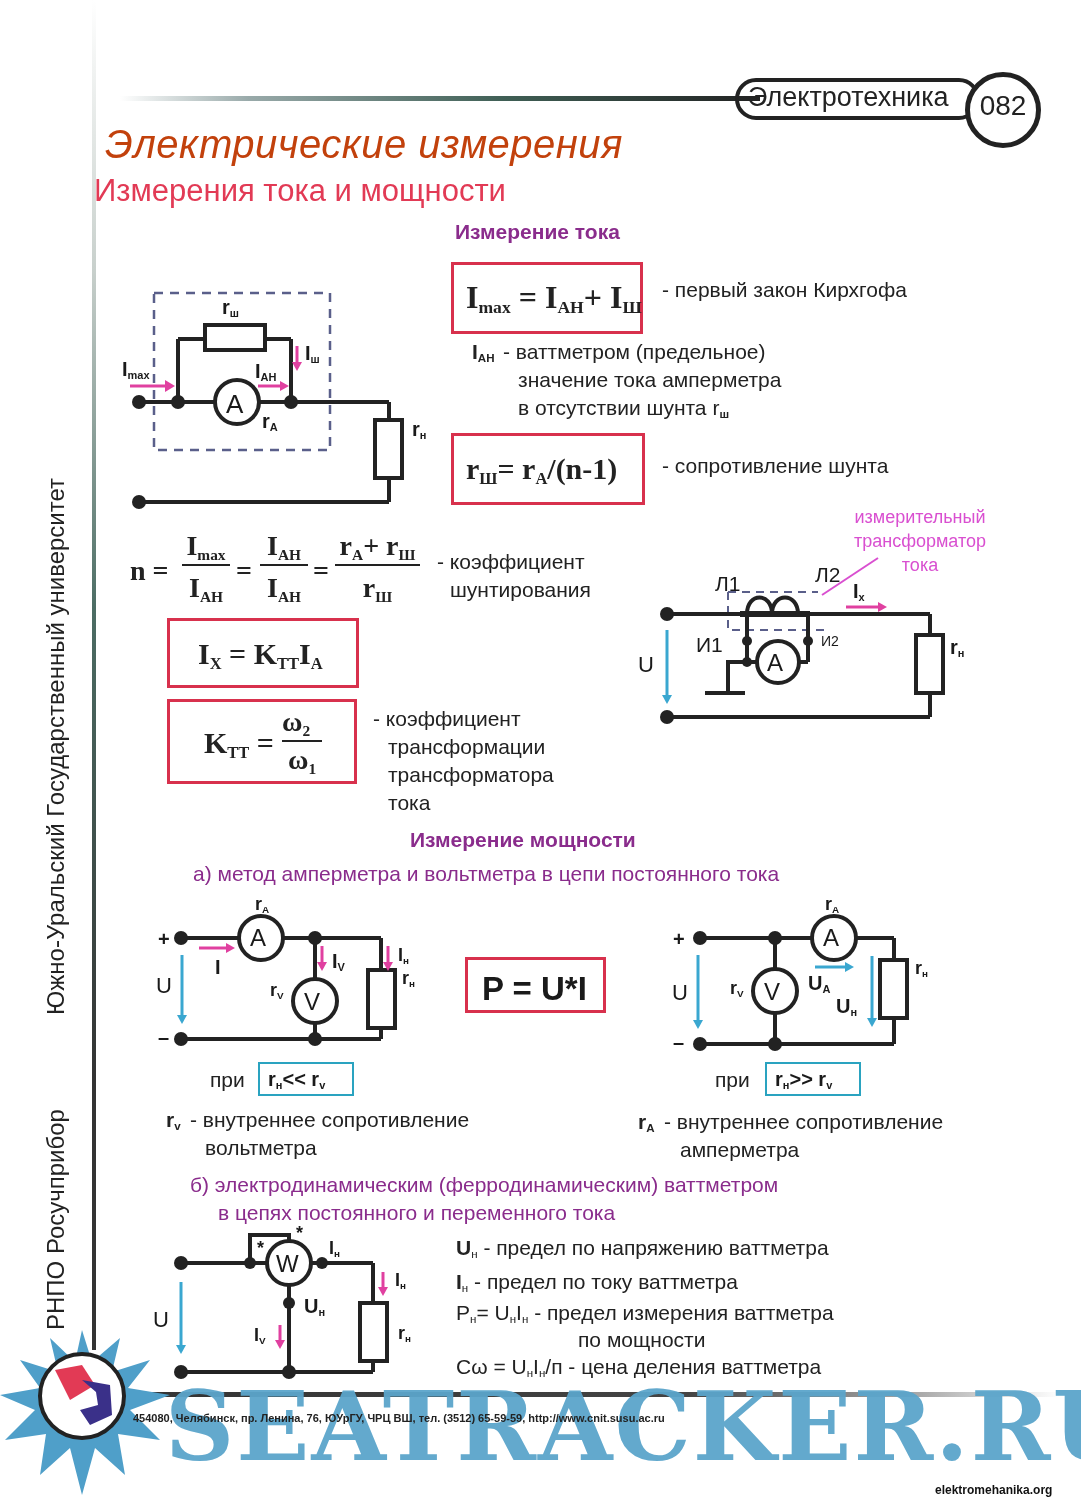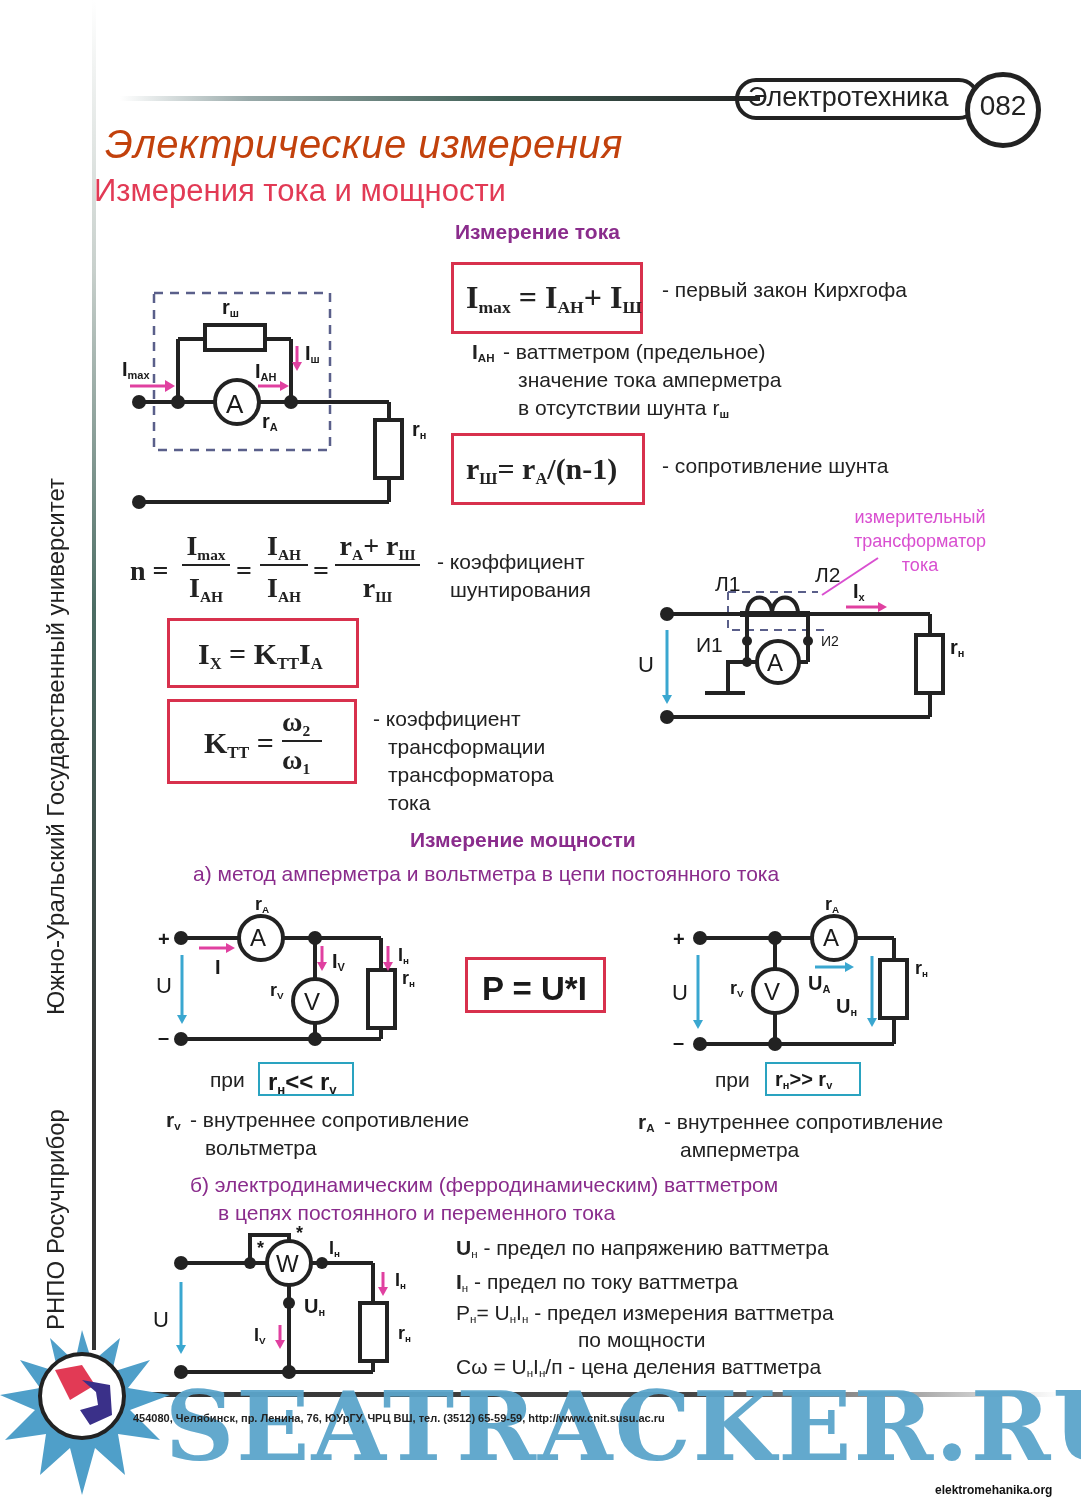--- a/index.html
+++ b/index.html
@@ -122,21 +122,21 @@
 
 <div class="abs fbox" style="left:167px;top:618px;width:192px;height:70px;">
   <div class="abs f" style="left:28px;top:16px;font-size:30px;white-space:nowrap;">
     <span>I</span><sub>X</sub> <span>= K</span><sub>TT</sub><span>I</span><sub>А</sub>
   </div>
 </div>
 
 <div class="abs fbox" style="left:167px;top:699px;width:190px;height:85px;">
   <div class="abs f" style="left:34px;top:24px;font-size:30px;white-space:nowrap;"><span>K</span><sub>TT</sub> <span>=</span></div>
   <div class="abs f" style="left:112px;top:4px;width:40px;text-align:left;font-size:28px;border-bottom:2.5px solid #222;"><span>ω</span><sub>2</sub></div>
-  <div class="abs f" style="left:112px;top:42px;width:40px;text-align:left;font-size:28px;"><span>ω</span><sub>1</sub></div>
+  <div class="abs f" style="left:112px;top:42px;width:40px;text-align:center;font-size:28px;"><span>ω</span><sub>1</sub></div>
 </div>
 <div class="abs txt" style="left:373px;top:705px;">- коэффициент</div>
 <div class="abs txt" style="left:388px;top:733px;">трансформации</div>
 <div class="abs txt" style="left:388px;top:761px;">трансформатора</div>
 <div class="abs txt" style="left:388px;top:789px;">тока</div>
 
 <div class="abs" style="left:840px;top:505px;width:160px;text-align:center;color:#d94fd0;font-size:18px;line-height:24px;">
   <div>измерительный</div>
   <div>трансформатор</div>
   <div>тока</div>
@@ -235,21 +235,21 @@
 <div class="abs sans" style="left:270px;top:980px;font-size:18px;font-weight:bold;"><span>r</span><sub>V</sub></div>
 <div class="abs sans" style="left:398px;top:945px;font-size:18px;font-weight:bold;"><span>I</span><sub>н</sub></div>
 <div class="abs sans" style="left:402px;top:968px;font-size:18px;font-weight:bold;"><span>r</span><sub>н</sub></div>
 
 <div class="abs fbox" style="left:465px;top:957px;width:141px;height:56px;">
   <div class="abs sans" style="left:14px;top:10px;font-size:33px;font-weight:bold;white-space:nowrap;">P = U*I</div>
 </div>
 
 <div class="abs txt" style="left:210px;top:1066px;">при</div>
 <div class="abs cbox" style="left:258px;top:1062px;width:96px;height:34px;">
-  <div class="abs sans" style="left:8px;top:4px;font-size:24px;font-weight:bold;white-space:nowrap;"><span>r</span><sub>н</sub><span>&lt;&lt; r</span><sub>v</sub></div>
+  <div class="abs sans" style="left:8px;top:4px;font-size:20px;font-weight:bold;white-space:nowrap;"><span>r</span><sub>н</sub><span>&lt;&lt; r</span><sub>v</sub></div>
 </div>
 <div class="abs txt" style="left:166px;top:1106px;font-weight:bold;"><span>r</span><sub>v</sub></div>
 <div class="abs txt" style="left:190px;top:1106px;">- внутреннее сопротивление</div>
 <div class="abs txt" style="left:205px;top:1134px;">вольтметра</div>
 
 <svg style="left:0;top:0;" width="1081" height="1500">
   <g stroke="#222" stroke-width="4" fill="none">
     <line x1="700" y1="938" x2="812" y2="938"></line>
     <circle cx="834" cy="938" r="22" fill="#fff"></circle>
     <line x1="856" y1="938" x2="894" y2="938"></line>

